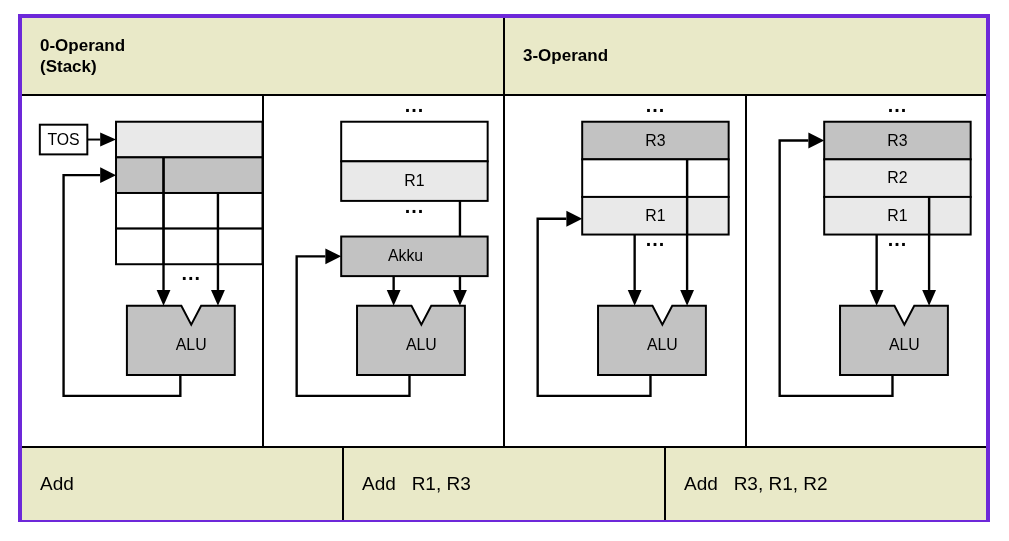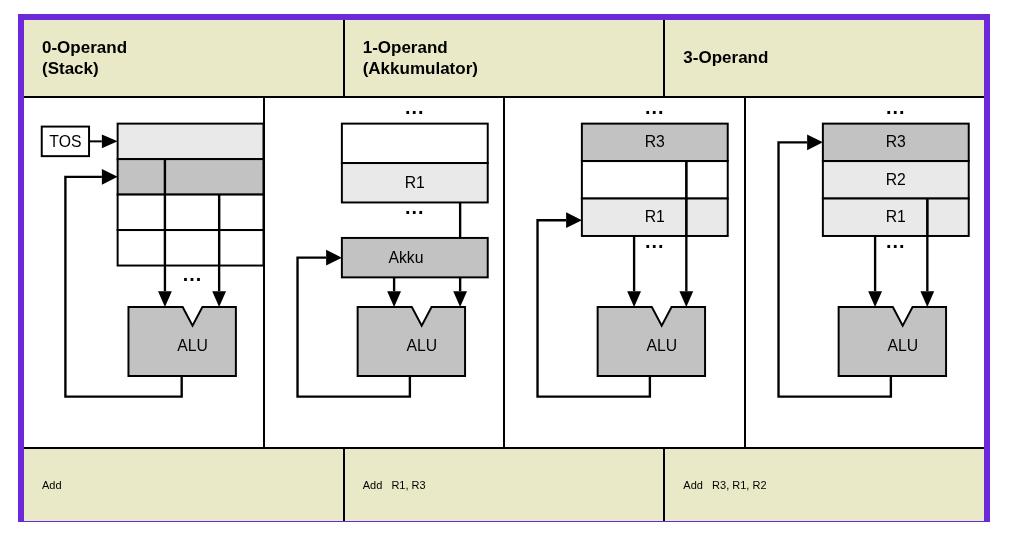--- a/index.html
+++ b/index.html
@@ -14,21 +14,21 @@
     height: 541px;
     background: #ffffff;
     overflow: hidden;
   }
   .table-frame {
     position: absolute;
     left: 18px;
     top: 14px;
     width: 972px;
     height: 508px;
-    border: 6px solid #6d28d9;
+    border: 4px solid #6d28d9;
     box-sizing: border-box;
     display: flex;
     flex-direction: column;
   }
   .row-headers {
     display: flex;
     height: 76px;
     flex: 0 0 76px;
     border-bottom: 2px solid #000000;
   }
@@ -66,21 +66,21 @@
     font-weight: bold;
     color: #000000;
     line-height: 1.25;
     white-space: pre-line;
   }
   .instr-text {
     position: absolute;
     left: 18px;
     top: 50%;
     transform: translateY(-50%);
-    font-size: 11px;
+    font-size: 19px;
     font-weight: normal;
     color: #000000;
     white-space: pre;
   }
   .diagram-svg {
     display: block;
     width: 100%;
     height: 100%;
   }
   .sv-box { stroke: #000000; stroke-width: 2; }
@@ -111,24 +111,20 @@
 <div id="page">
 
   <div class="table-frame">
 
     <div class="row-headers">
       <div class="cell">
         <div class="hdr-text">0-Operand
 (Stack)</div>
       </div>
       <div class="cell">
-        <div class="hdr-text">1-Operand
-(Akkumulator)</div>
-      </div>
-      <div class="cell">
         <div class="hdr-text">3-Operand</div>
       </div>
     </div>
 
     <div class="row-diagrams">
 
       <div class="cell">
         <svg class="diagram-svg" viewBox="0 0 242 354" preserveAspectRatio="xMidYMid meet">
 
           <path class="sv-line" d="M 160 282 L 160 303 L 42 303 L 42 80 L 79 80"></path>

